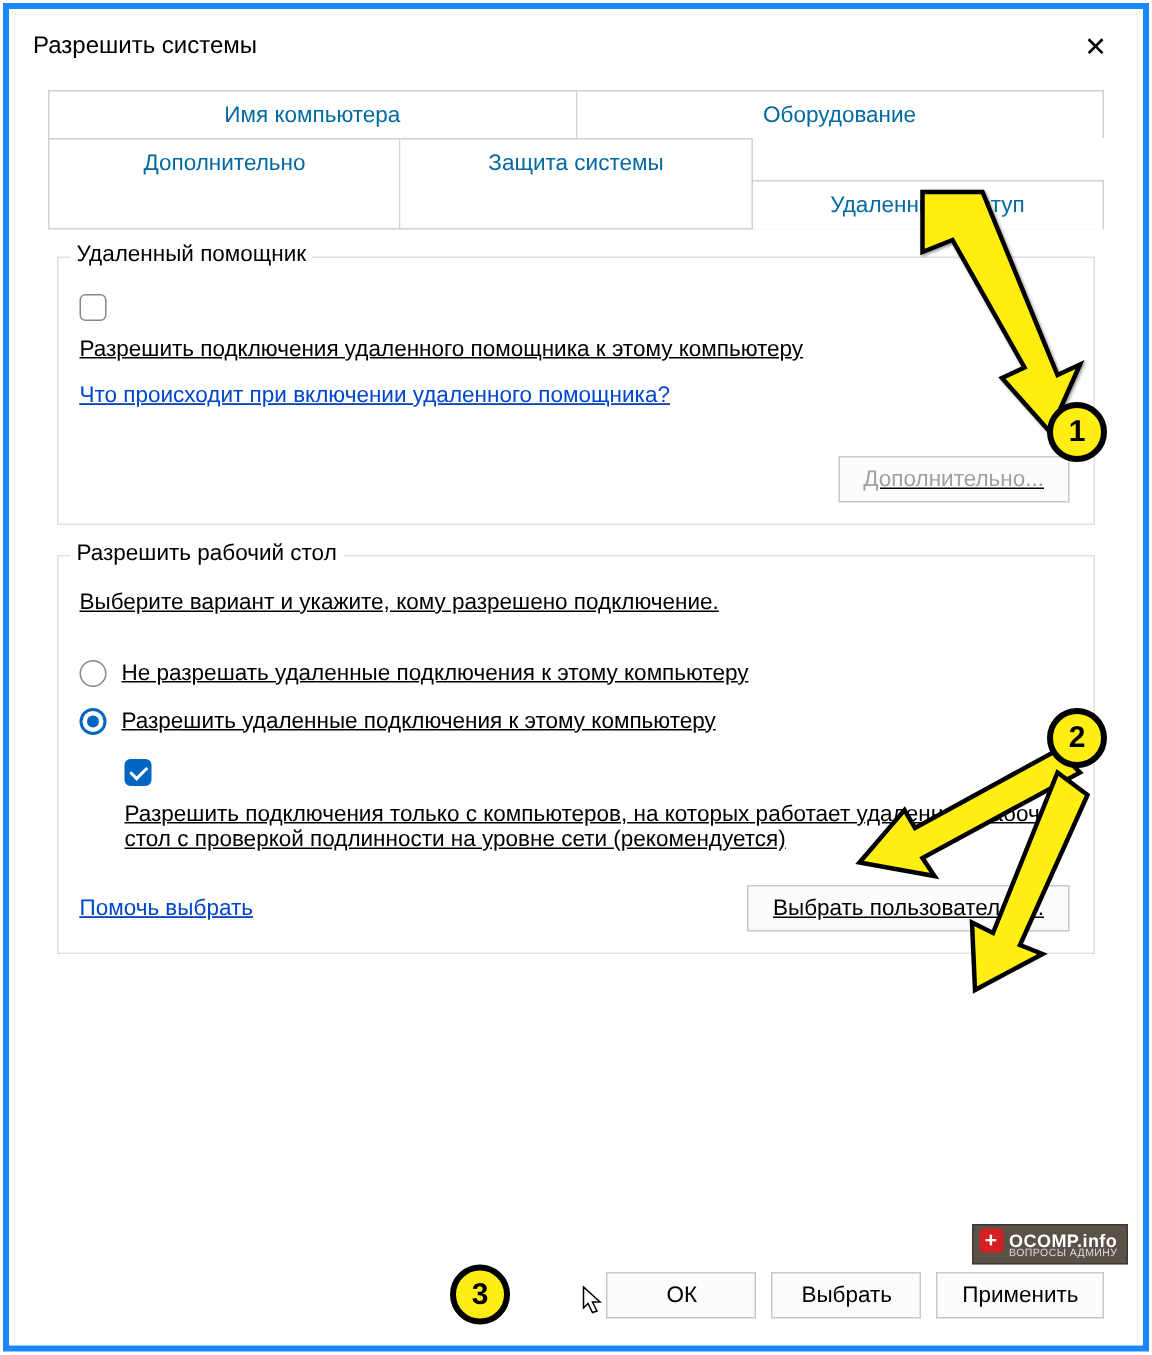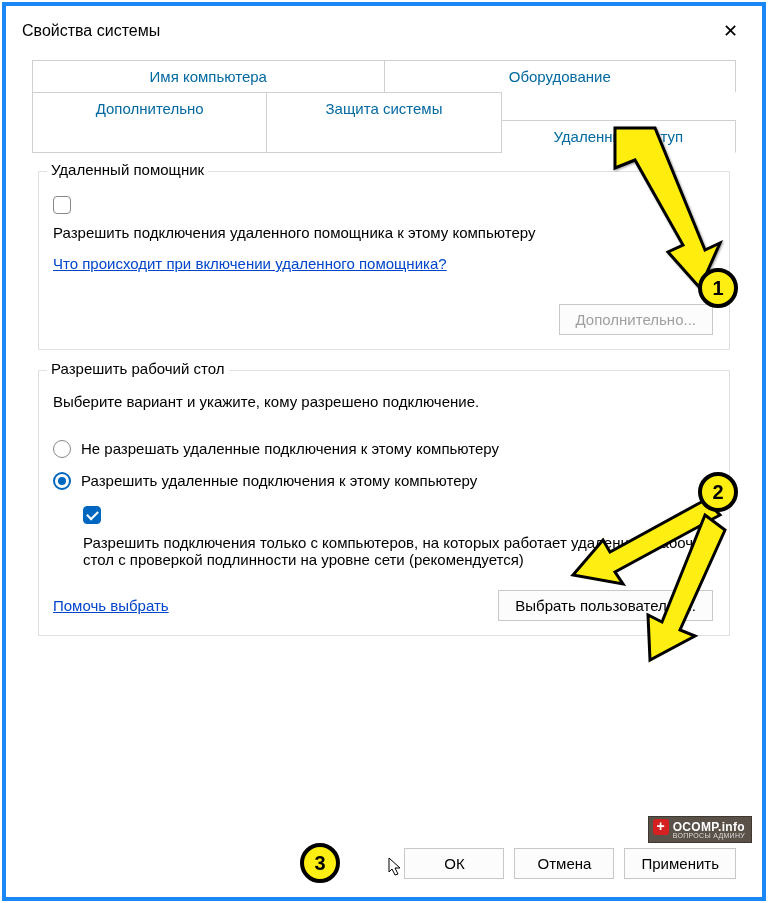--- a/index.html
+++ b/index.html
@@ -57,20 +57,21 @@
 .tab.half { flex: 1; }
 .content {
   padding: 18px 28px 12px 28px;
 }
 
 .group {
   border: 1px solid #e0e0e0;
   padding: 16px 16px 14px 14px;
   margin-bottom: 20px;
   position: relative;
+  text-decoration: underline;
 }
 .group-title {
   position: absolute;
   top: -11px;
   left: 8px;
   background: #fff;
   padding: 0 4px;
   font-size: 15px;
   color: #000;
 }
@@ -218,21 +219,21 @@
   pointer-events: none;
 }
 </style>
 </head>
 <body>
 
 <div class="outer-border"></div>
 <div class="window">
 
   <div class="titlebar">
-    <span class="title">Свойства системы</span>
+    <span class="title">Разрешить системы</span>
     <span class="close">✕</span>
   </div>
 
   <div class="tabstrip">
     <div class="tabtop">
       <div class="tab half">Имя компьютера</div>
       <div class="tab half">Оборудование</div>
     </div>
     <div class="tabbot">
       <div class="tab">Дополнительно</div>
@@ -279,21 +280,21 @@
       <div class="row-split">
         <span class="link">Помочь выбрать</span>
         <button class="btn">Выбрать пользователей...</button>
       </div>
     </div>
 
   </div>
 
   <div class="footer">
     <button class="btn">ОК</button>
-    <button class="btn">Отмена</button>
+    <button class="btn">Выбрать</button>
     <button class="btn">Применить</button>
   </div>
 
 </div>
 
 <svg class="arrow" style="top:120px; left:560px;" width="170" height="180">
   <defs>
     <filter id="sh">
         <feDropShadow dx="1" dy="1" stdDeviation="1" flood-opacity="0.4"></feDropShadow>
       </filter>

